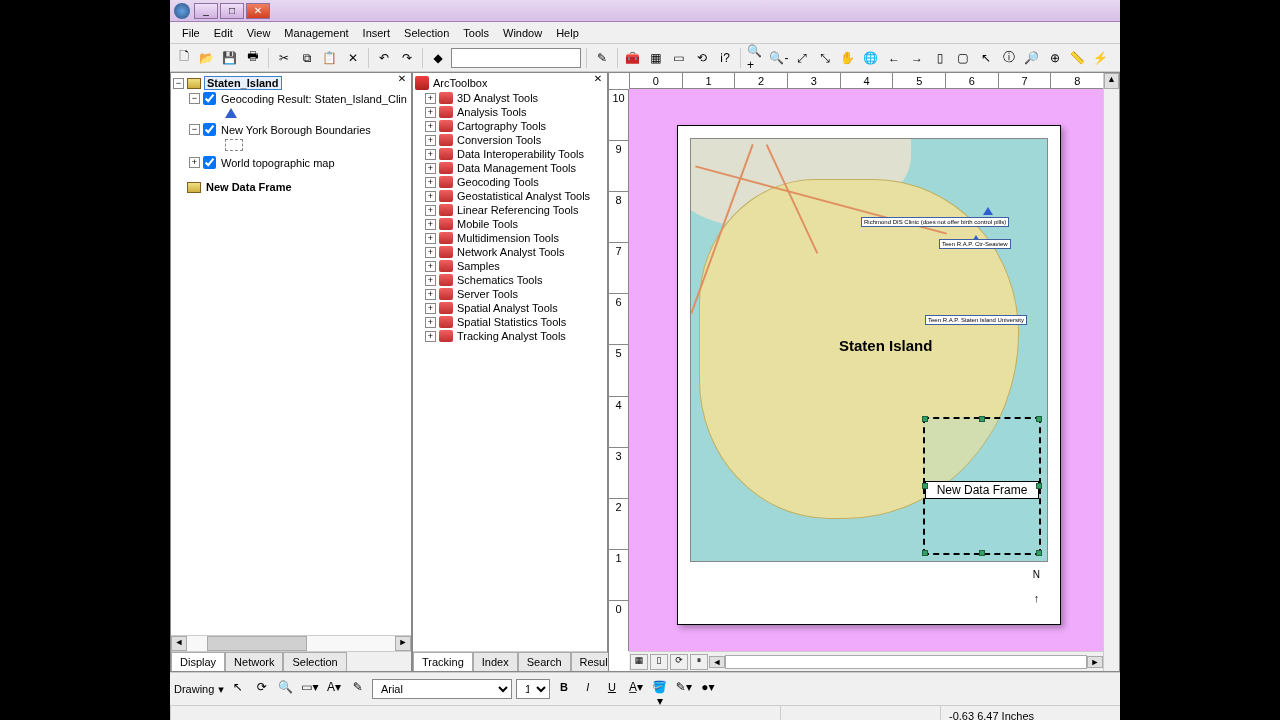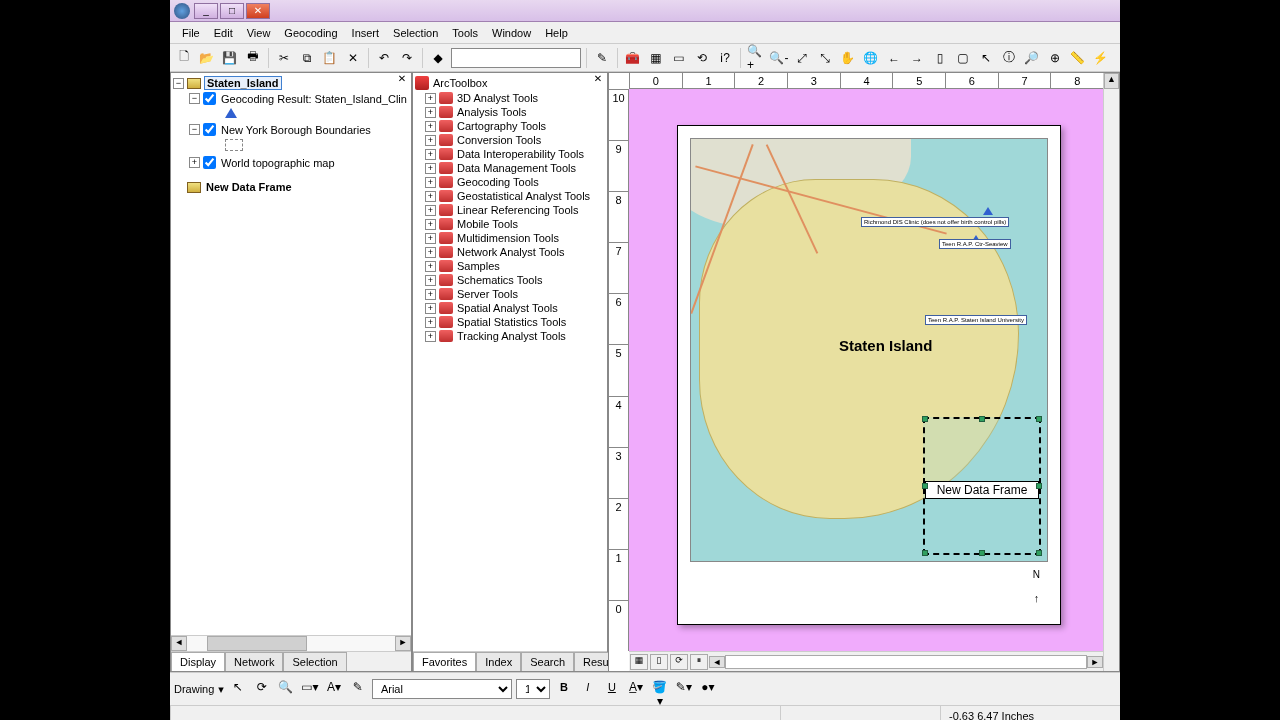--- a/index.html
+++ b/index.html
@@ -93,21 +93,21 @@
       <div class="winbtn">_</div>
       <div class="winbtn">□</div>
       <div class="winbtn close">✕</div>
     </div>
   </div>
 
   <div class="menubar">
     <span class="menu-item">File</span>
     <span class="menu-item">Edit</span>
     <span class="menu-item">View</span>
-    <span class="menu-item">Geocoding</span>
+    <span class="menu-item">Management</span>
     <span class="menu-item">Insert</span>
     <span class="menu-item">Selection</span>
     <span class="menu-item">Tools</span>
     <span class="menu-item">Window</span>
     <span class="menu-item">Help</span>
   </div>
 
   <div class="toolbar">
     <div class="tool-btn">🗋</div>
     <div class="tool-btn">📂</div>
@@ -293,21 +293,21 @@
               <span>Spatial Statistics Tools</span>
             </div>
             <div class="tb-item">
               <span class="tree-expander">+</span>
               <span class="tb-icon"></span>
               <span>Tracking Analyst Tools</span>
             </div>
           </div>
       </div>
       <div class="toolbox-tabs">
-        <div class="toc-tab active">Favorites</div>
+        <div class="toc-tab active">Tracking</div>
         <div class="toc-tab">Index</div>
         <div class="toc-tab">Search</div>
         <div class="toc-tab">Results</div>
       </div>
     </div>
 
     <div class="map-panel">
       <div class="ruler-h" id="ruler-h">
           <div class="ruler-h-tick">0</div>
           <div class="ruler-h-tick">1</div>

